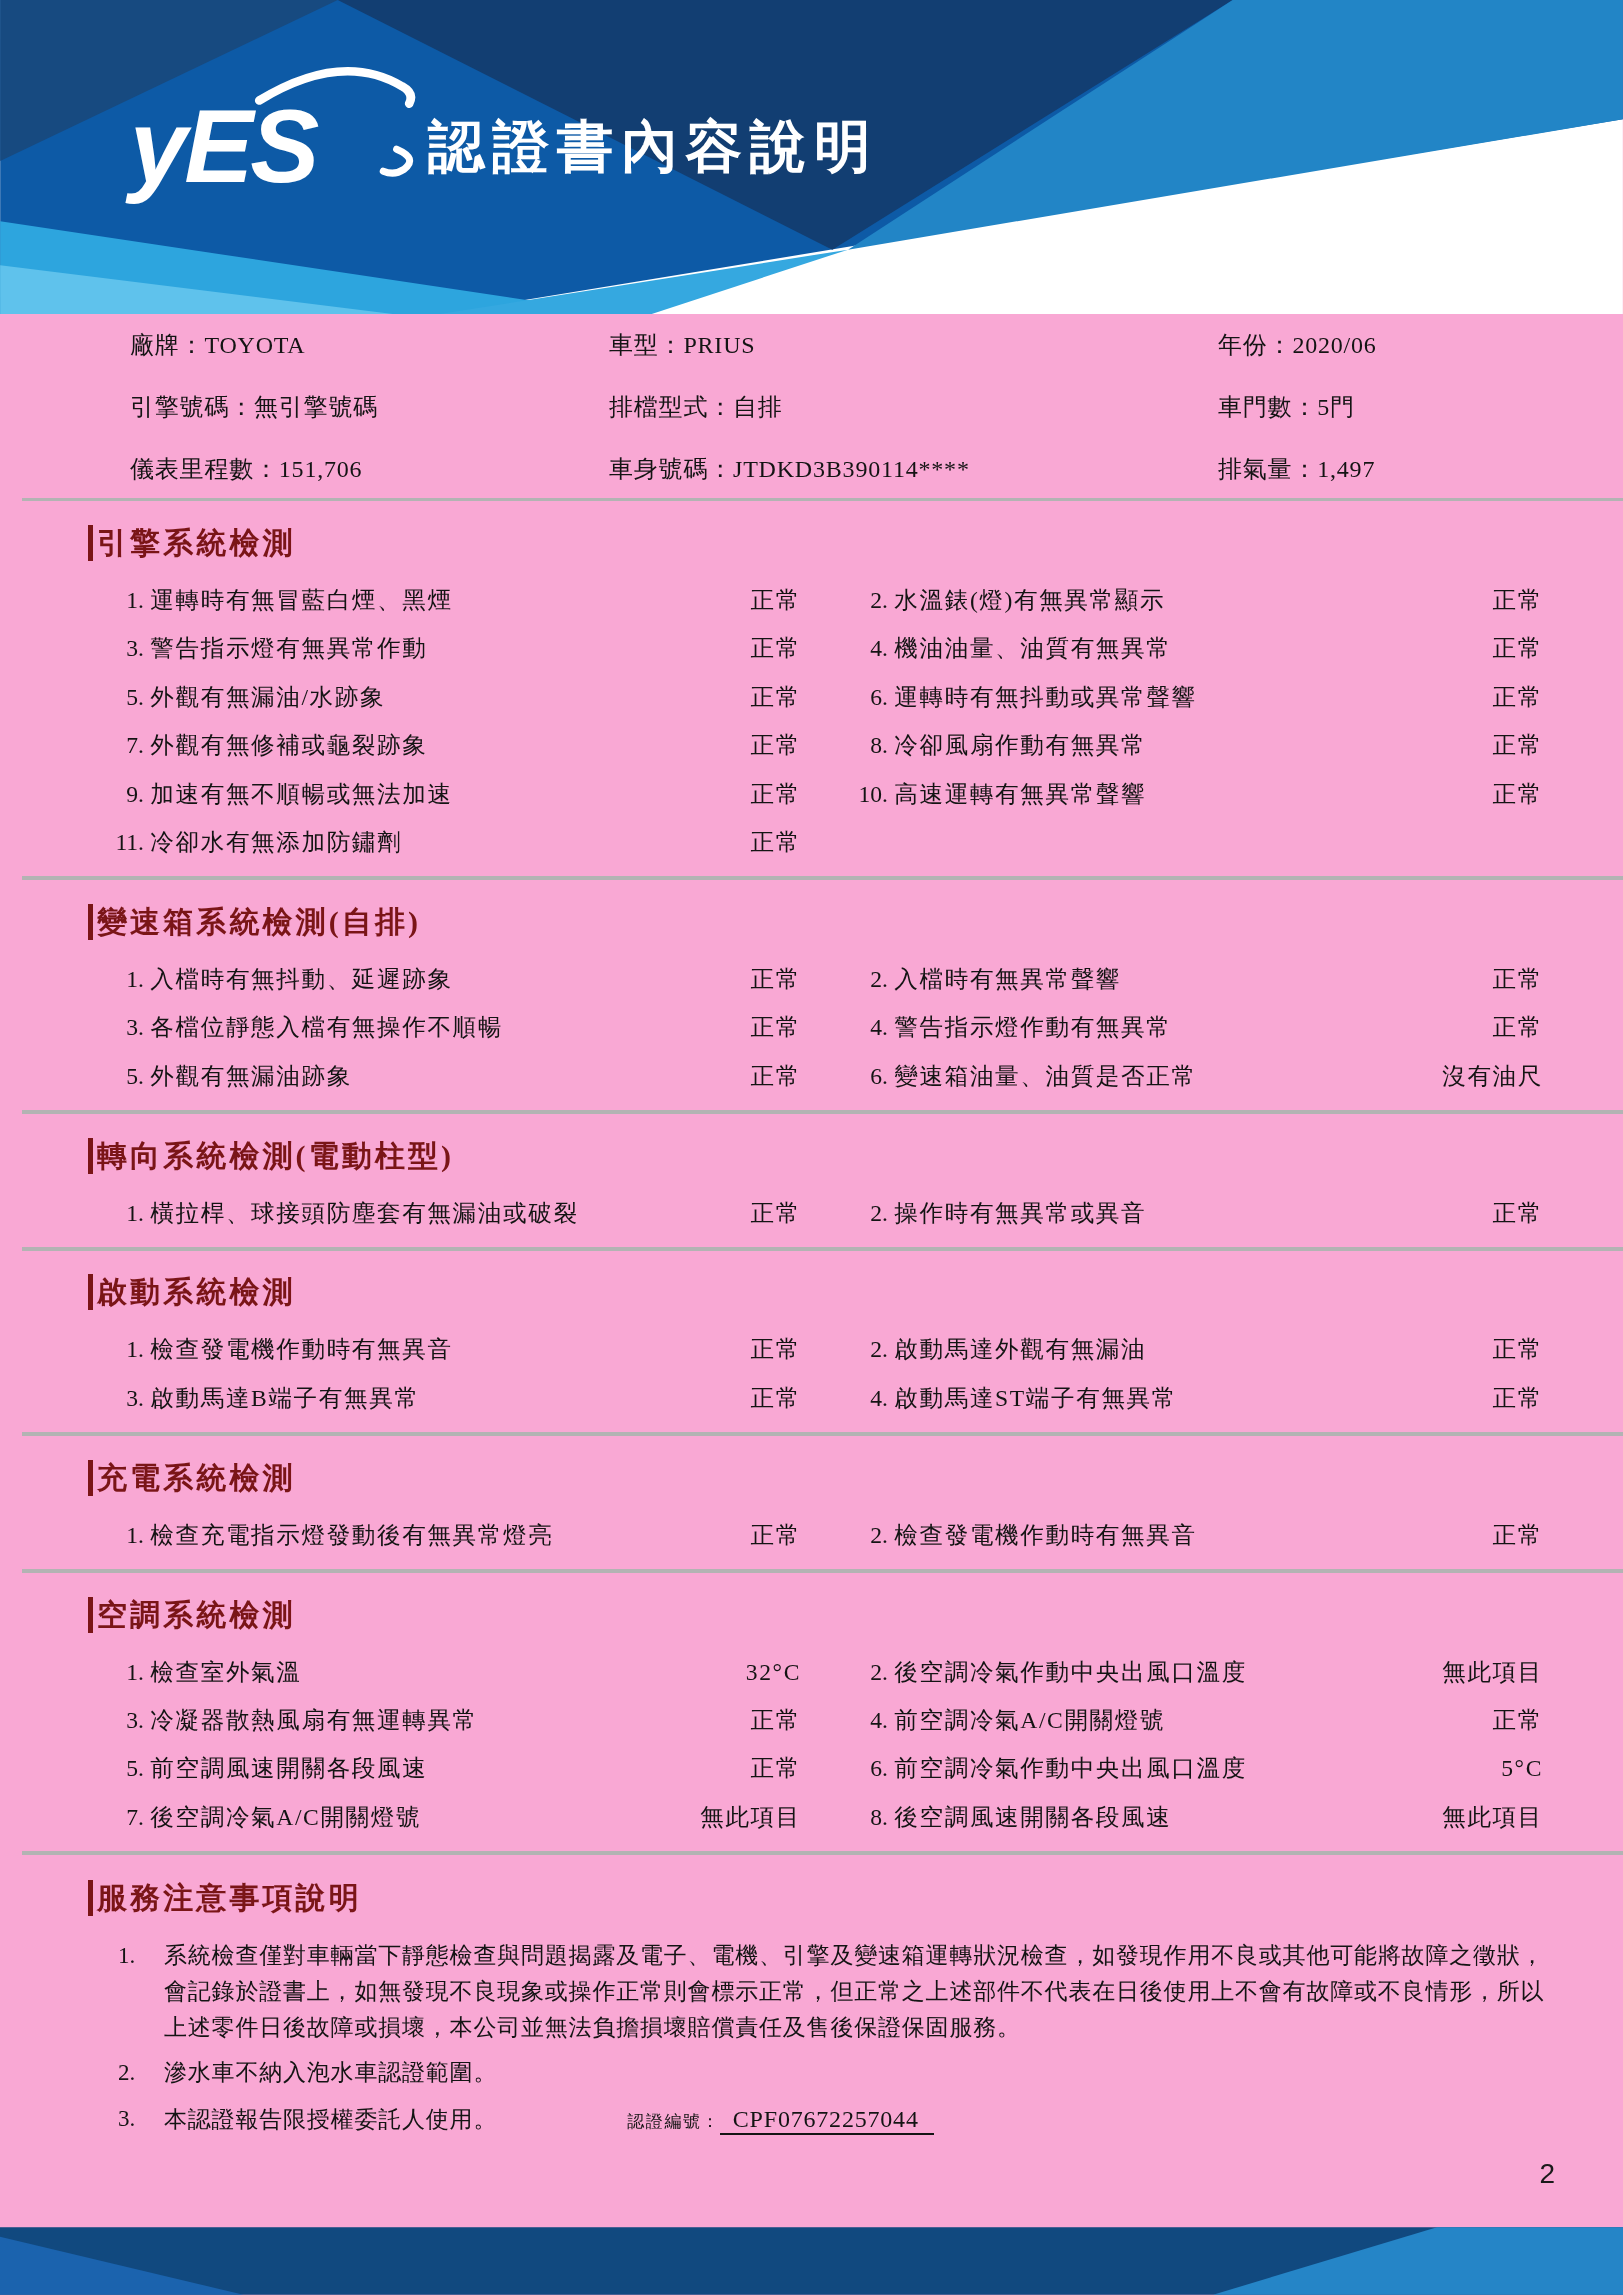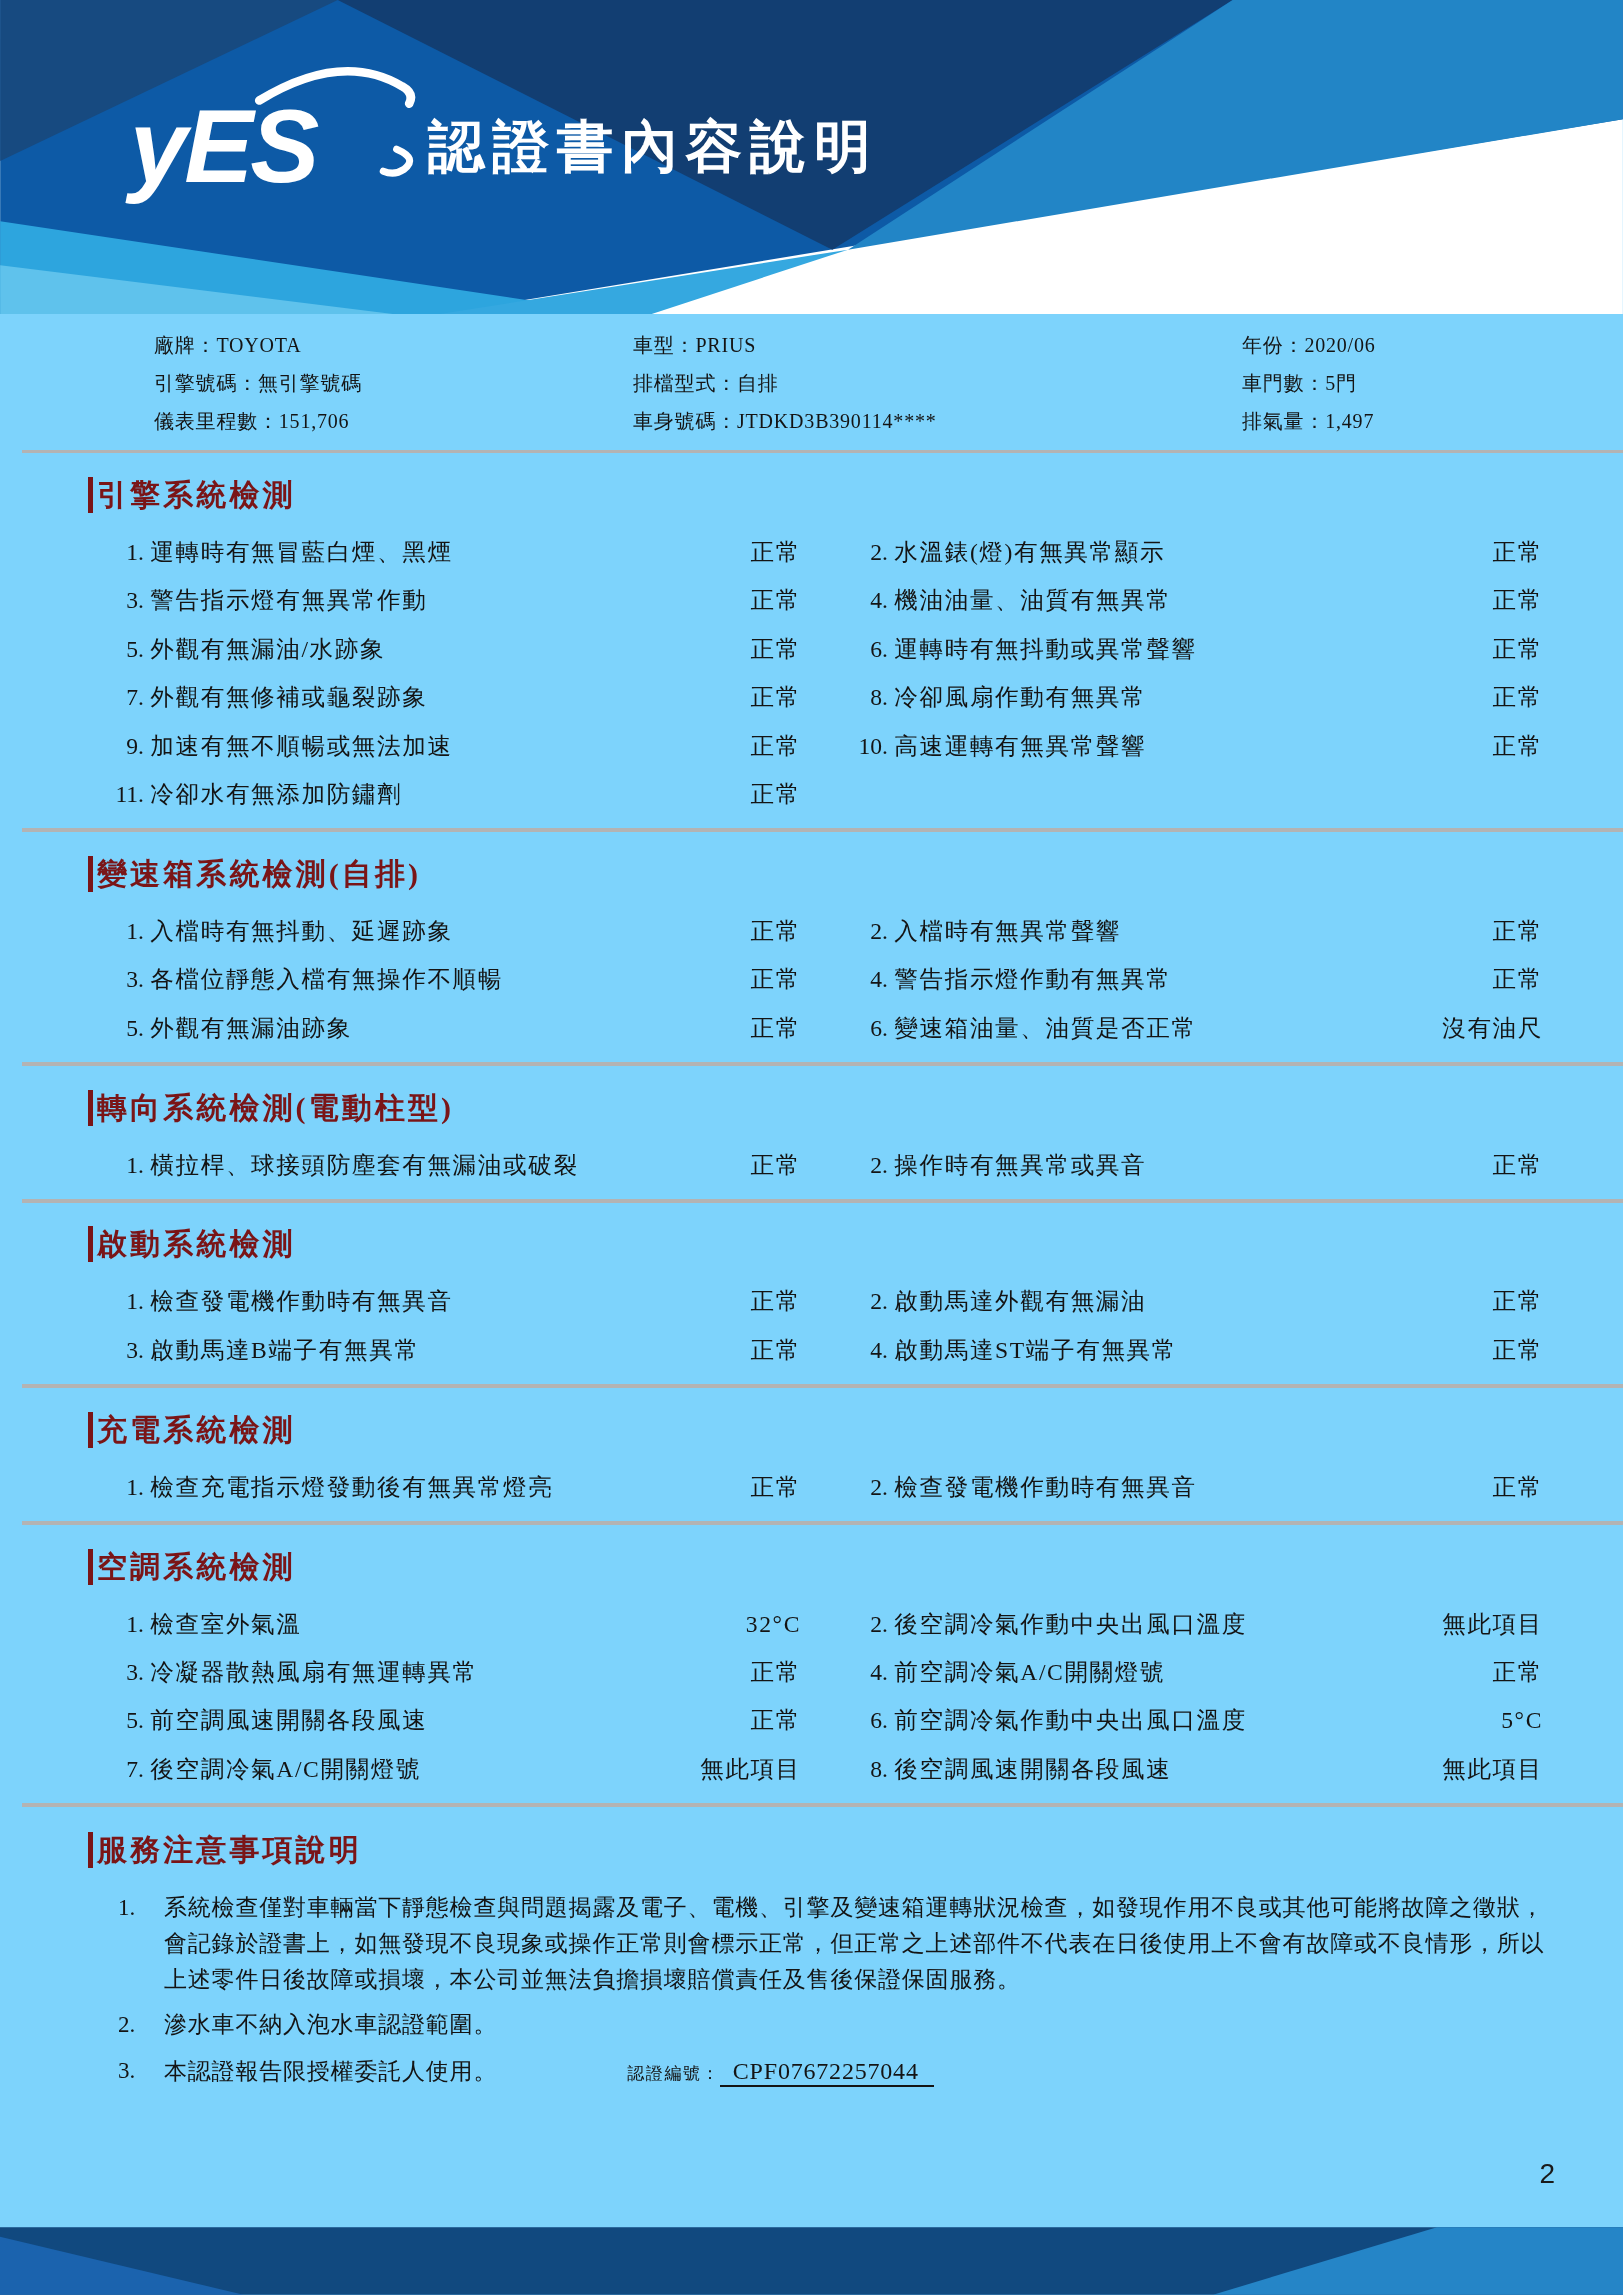--- a/index.html
+++ b/index.html
@@ -1,23 +1,23 @@
 <!DOCTYPE html>
 <html style="font-size:12.6px"><head>
 <meta charset="utf-8">
 <style>
   html,body{margin:0;padding:0;background:#e8e8e8;}
-  .page{position:relative;width:1623px;height:2295px;background:#7dd3fc;overflow:hidden;
+  .page{position:relative;width:1623px;height:2295px;background:#f9a8d4;overflow:hidden;
         font-family:"Liberation Serif","DejaVu Serif",serif;color:#141414;}
   .hdr{position:absolute;top:0;left:0;}
   .ftr{position:absolute;bottom:0;left:0;}
   .content{position:absolute;top:314px;left:0;width:1623px;}
   
-  .info-grid{display:grid;grid-template-columns:479px 609px 1fr;row-gap:2px;
-             padding:12.6px 31px 0 130px;font-size:20px;line-height:36px;letter-spacing:0.8px;margin-left:24px;}
+  .info-grid{display:grid;grid-template-columns:479px 609px 1fr;row-gap:26px;
+             padding:12.6px 31px 0 130px;font-size:24px;line-height:36px;letter-spacing:0.8px;}
   .sep{height:3.9px;background:#b3b3b3;margin:7.9px 0 0 22px;}
   .info-sep{margin-top:11px;}
   
   .sec-title{margin:23.6px 0 0 88px;font-size:30px;line-height:36px;color:#7a1517;
              font-weight:bold;letter-spacing:3.1px;border-left:5.5px solid #7a1517;padding-left:4px;}
   .irows{margin:25px 0 0 106px;padding-right:80px;}
   .irow{display:flex;margin-bottom:20.4px;font-size:23.6px;line-height:28px;}
   .cell{display:flex;}
   .cell.left{width:695px;margin-right:49px;}
   .cell.right{width:693px;}

